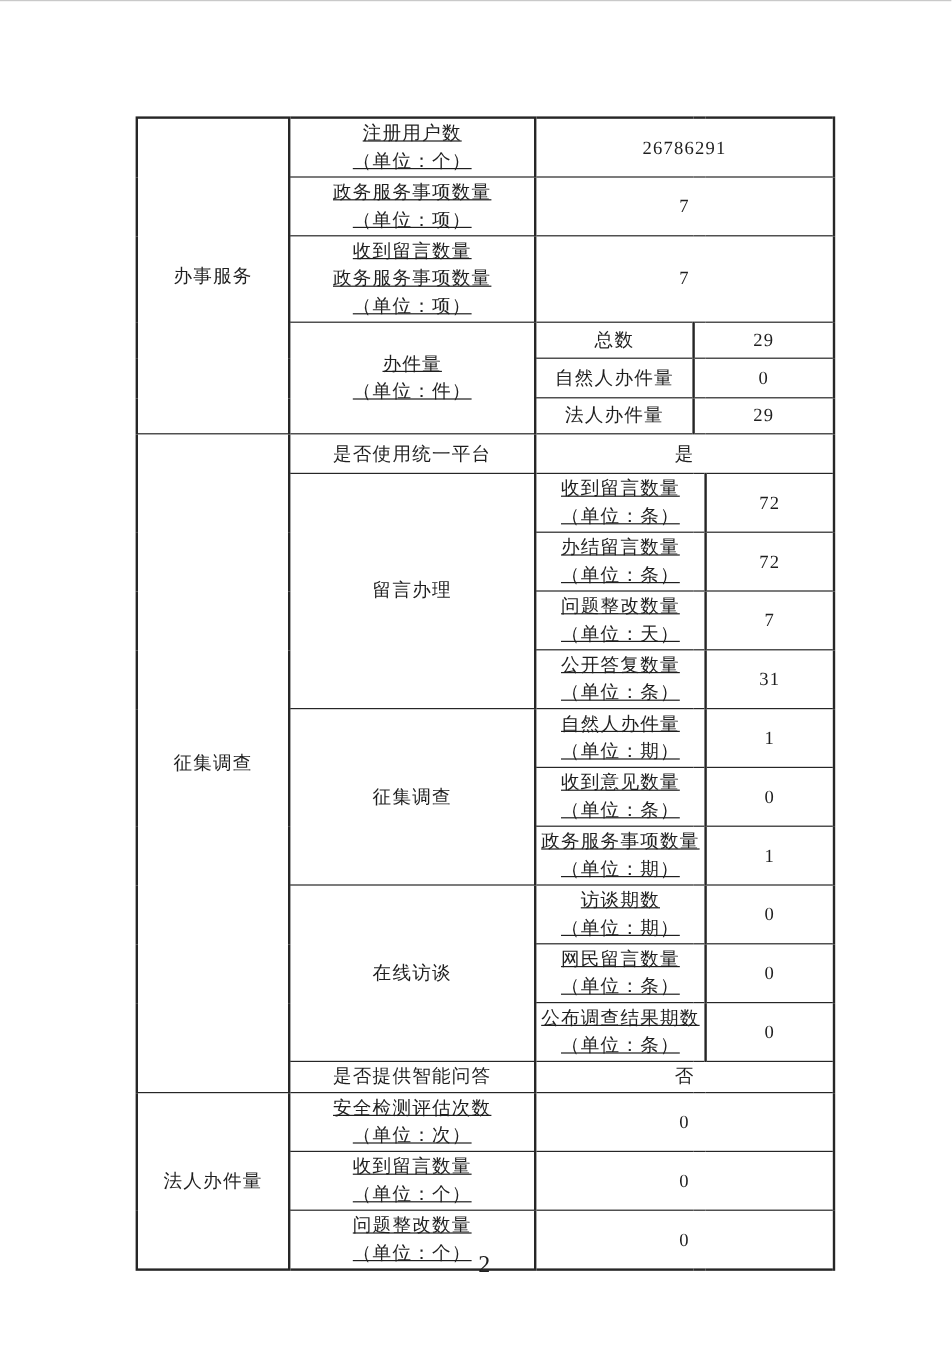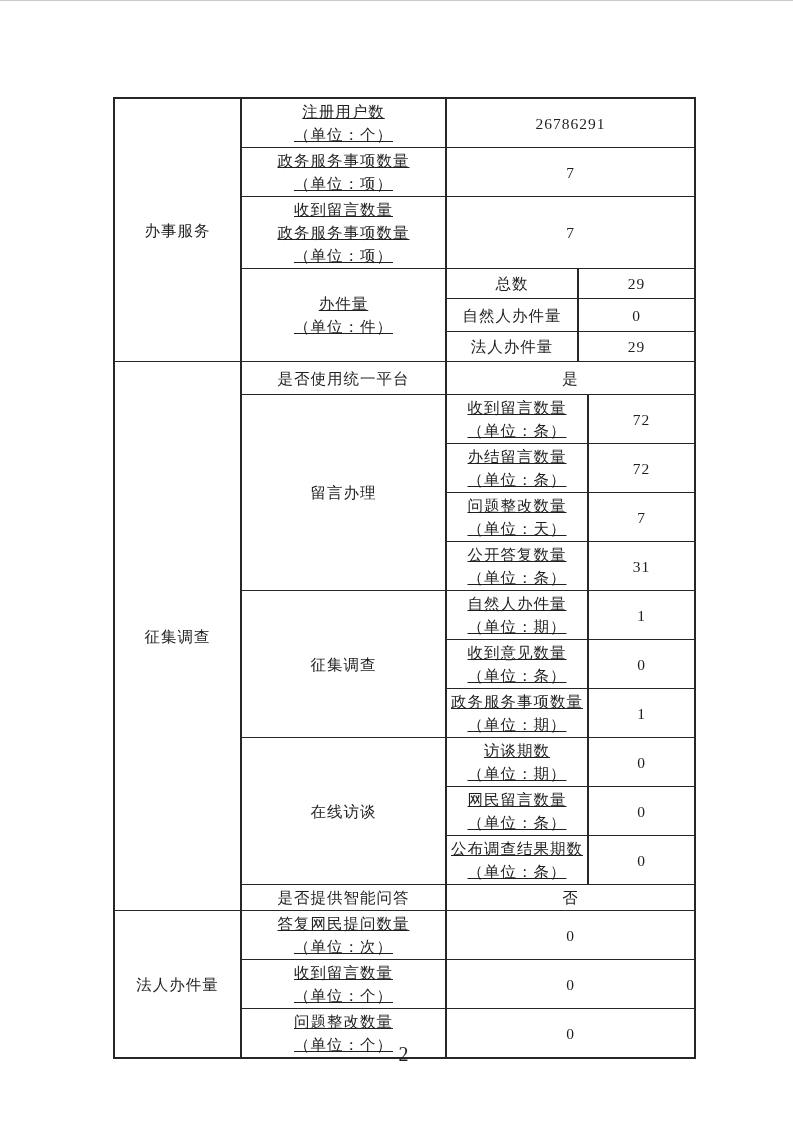--- a/index.html
+++ b/index.html
@@ -140,21 +140,21 @@
 （单位：条）</td>
         <td class="num">0</td>
       </tr>
       <tr style="height:17px">
         <td>是否提供智能问答</td>
         <td colspan="3">否</td>
       </tr>
 
       <tr style="height:48px">
         <td rowspan="3">法人办件量</td>
-        <td class="pre">答复网民提问数量
+        <td class="pre">安全检测评估次数
 （单位：次）</td>
         <td colspan="3" class="num">0</td>
       </tr>
       <tr style="height:48px">
         <td class="pre">收到留言数量
 （单位：个）</td>
         <td colspan="3" class="num">0</td>
       </tr>
       <tr style="height:44px">
         <td class="pre">问题整改数量

